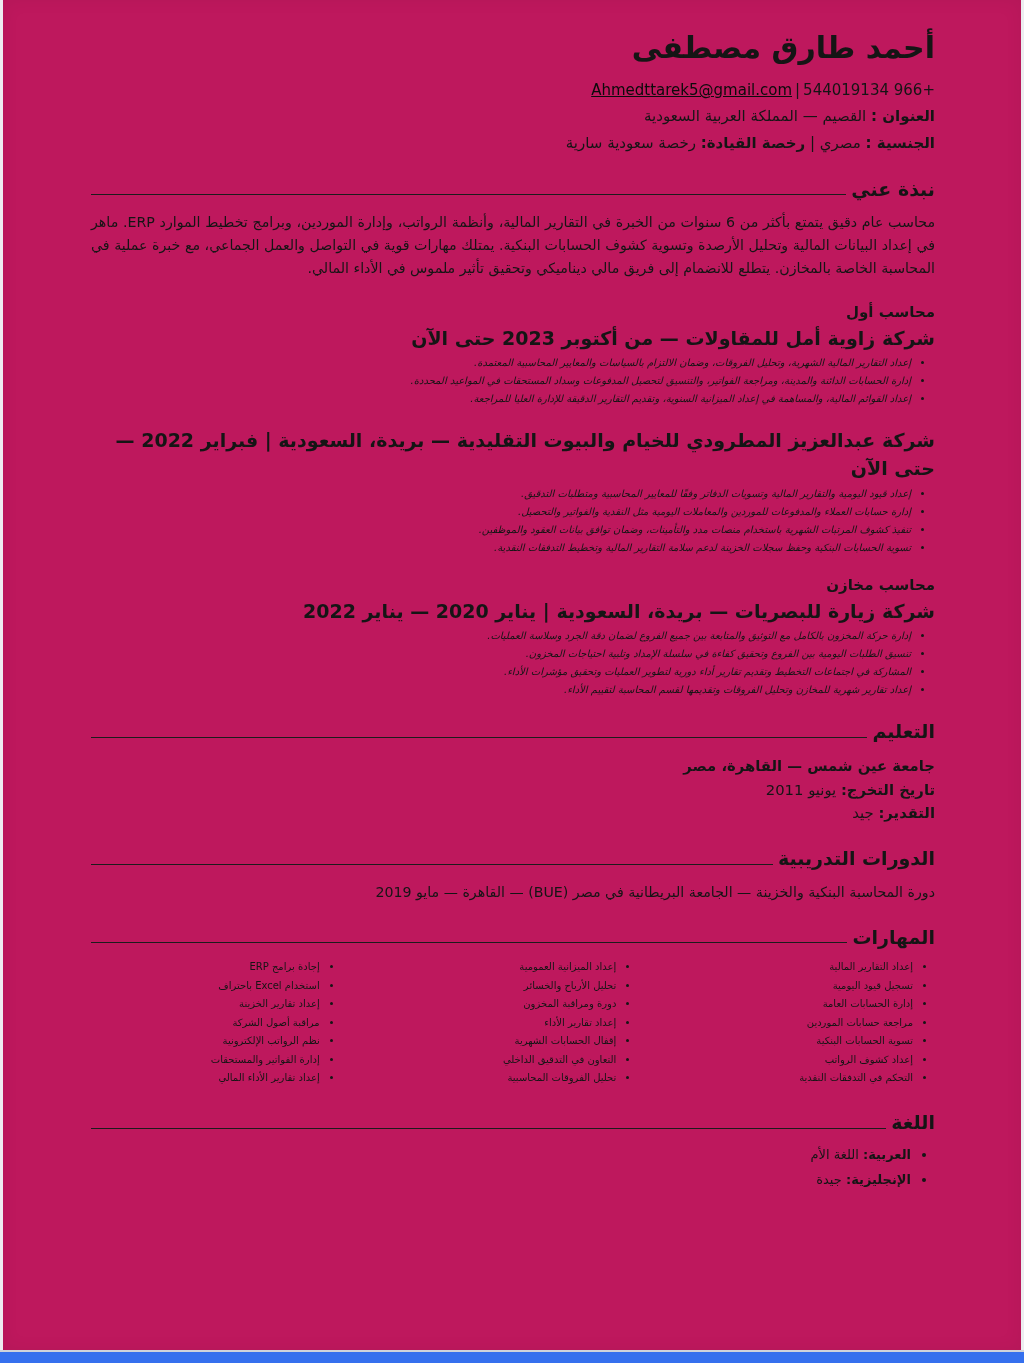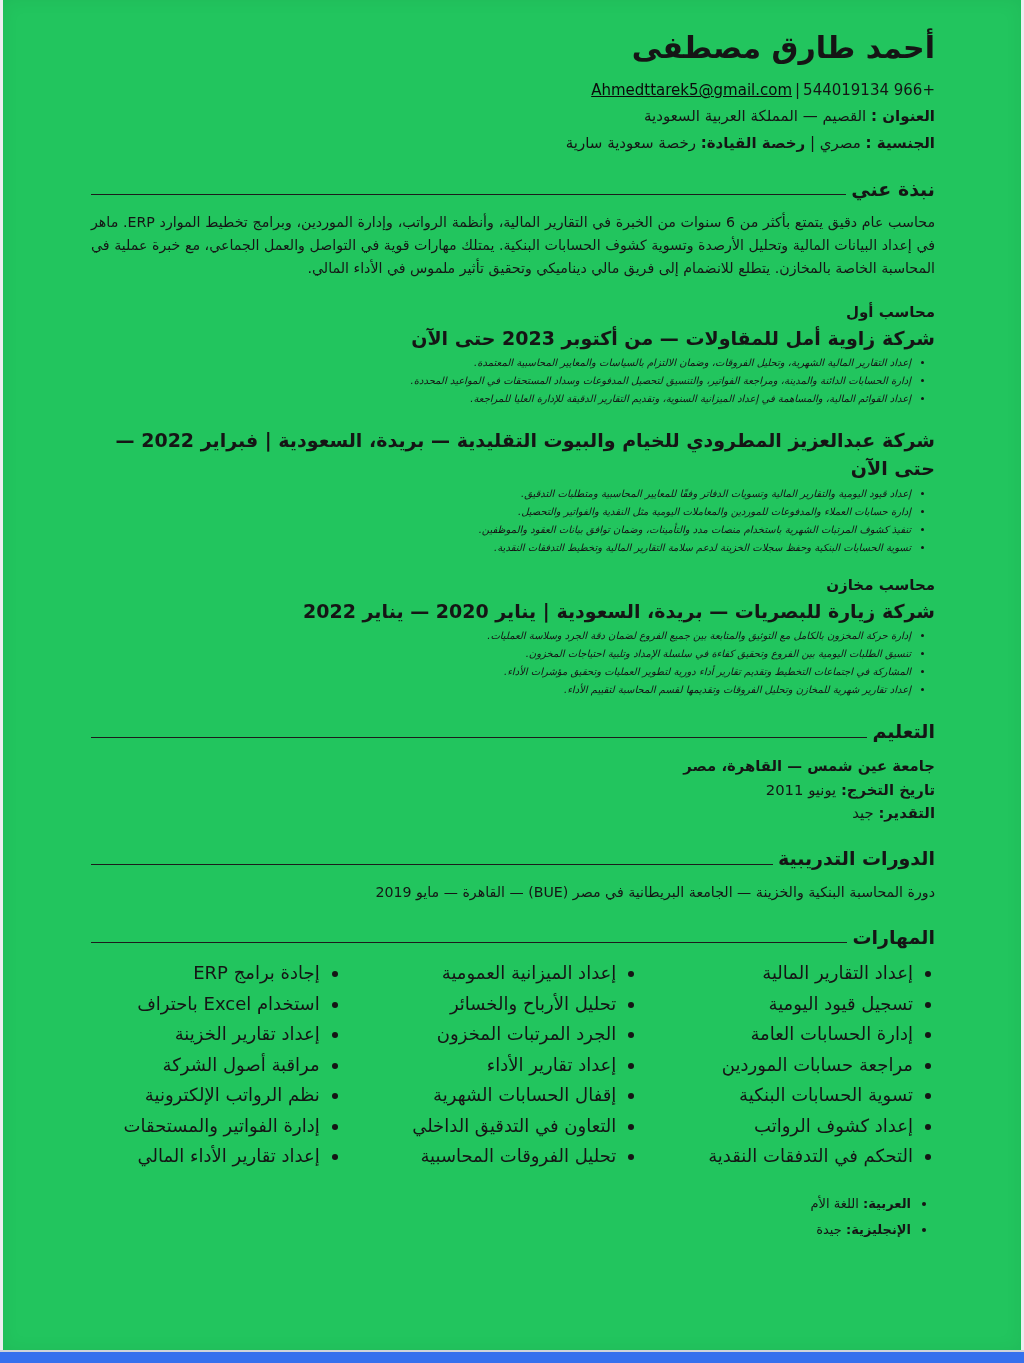--- a/index.html
+++ b/index.html
@@ -6,21 +6,21 @@
   html, body { width: 1024px; height: 1363px; overflow: hidden; }
   body {
     background: #ededf0;
     font-family: "DejaVu Sans", sans-serif;
     color: #151515;
     position: relative;
   }
   .page {
     position: absolute;
     inset: 0 3px 13px 3px;
-    background: #22c55e;
+    background: #be185d;
     padding: 22px 86px 0 88px;
     direction: rtl;
     text-align: right;
     box-shadow: inset 0 0 18px rgba(0,0,0,0.06);
   }
   
   .name { font-size: 30px; font-weight: bold; margin-top: 8px; letter-spacing: 0; }
   .contact { margin-top: 12px; font-size: 15px; line-height: 1.75; }
   .email { color: #0b0b0b; text-decoration: underline; cursor: pointer; }
   .sep { padding: 0 3px; }
@@ -39,21 +39,21 @@
   .job-company { font-size: 19px; font-weight: bold; line-height: 1.5; margin-bottom: 3px; }
   ul.bullets { list-style: disc; padding-right: 24px; }
   ul.bullets li { font-size: 10px; line-height: 1.55; margin: 2.5px 0; font-style: italic; }
   
   .edu-line { font-size: 14.8px; line-height: 1.62; }
   
   .course-text { font-size: 14.2px; line-height: 1.6; margin-top: 2px; }
   
   .skills-grid { display: grid; grid-template-columns: 1fr 1fr 1fr; column-gap: 46px; margin-top: 4px; }
   .skills-grid ul { list-style: disc; padding-right: 22px; }
-  .skills-grid li { font-size: 18px; line-height: 1.5; margin-bottom: 3.5px; }
+  .skills-grid li { font-size: 10px; line-height: 1.5; margin-bottom: 3.5px; }
   
   ul.lang-list { list-style: disc; padding-right: 24px; margin-top: 2px; }
   ul.lang-list li { font-size: 13px; line-height: 1.6; margin: 5px 0; }
   
   .bottom-edge { position: absolute; left: 0; right: 0; bottom: 11px; height: 2px; background: #cfd3da; }
   .bottom-bar { position: absolute; left: 0; right: 0; bottom: 0; height: 11px; }
 </style>
 </head>
 <body>
 
@@ -162,40 +162,44 @@
           <li>إدارة الحسابات العامة</li>
           <li>مراجعة حسابات الموردين</li>
           <li>تسوية الحسابات البنكية</li>
           <li>إعداد كشوف الرواتب</li>
           <li>التحكم في التدفقات النقدية</li>
         </ul>
       <ul>
 
       <li>إعداد الميزانية العمومية</li>
           <li>تحليل الأرباح والخسائر</li>
-          <li>الجرد المرتبات المخزون</li>
+          <li>دورة ومراقبة المخزون</li>
           <li>إعداد تقارير الأداء</li>
           <li>إقفال الحسابات الشهرية</li>
           <li>التعاون في التدقيق الداخلي</li>
           <li>تحليل الفروقات المحاسبية</li>
         </ul>
       <ul>
 
       <li>إجادة برامج ERP</li>
           <li>استخدام Excel باحتراف</li>
           <li>إعداد تقارير الخزينة</li>
           <li>مراقبة أصول الشركة</li>
           <li>نظم الرواتب الإلكترونية</li>
           <li>إدارة الفواتير والمستحقات</li>
           <li>إعداد تقارير الأداء المالي</li>
         </ul>
     </div>
   </section>
 
   <section class="section">
+    <div class="section-head">
+      <h2 class="section-title">اللغة</h2>
+      <div class="rule"></div>
+    </div>
     <ul class="lang-list">
 
         <li>
           <strong>العربية:</strong>
           <span>اللغة الأم</span>
         </li>
 
         <li>
           <strong>الإنجليزية:</strong>
           <span>جيدة</span>

